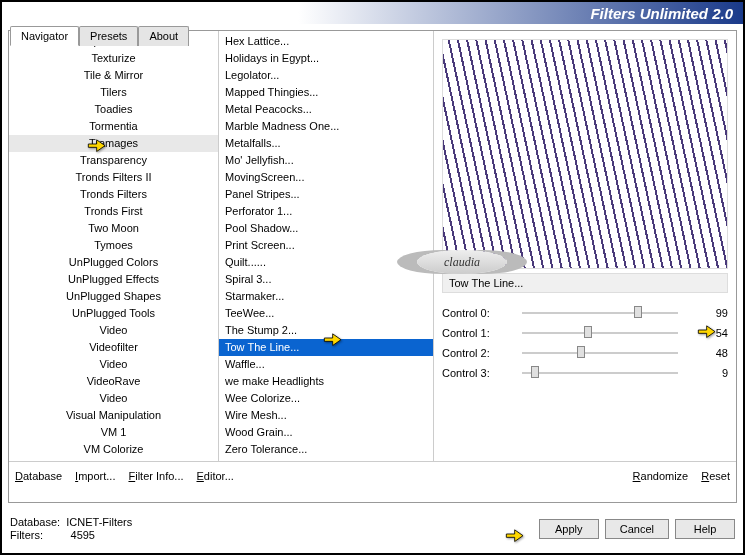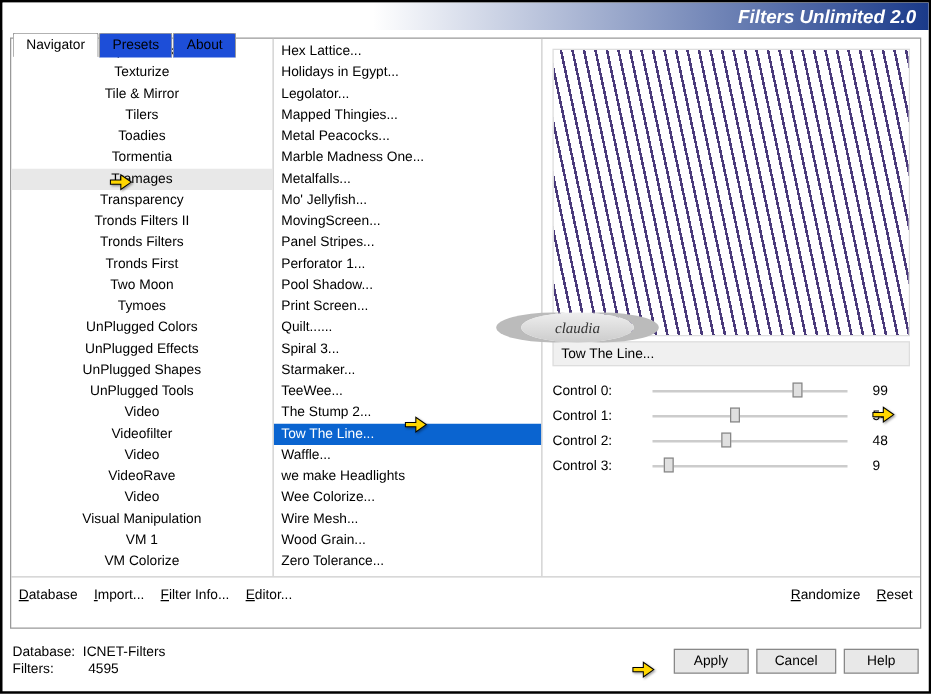--- a/index.html
+++ b/index.html
@@ -1,40 +1,40 @@
 <!DOCTYPE html>
 <html><head>
 <meta charset="utf-8">
 <style>
 * { box-sizing: border-box; margin: 0; padding: 0; }
 body { font-family: Tahoma, Arial, sans-serif; font-size: 11px; background: #fff; width: 745px; height: 555px; overflow: hidden; border: 2px solid #000; position: relative; }
 .title-bar { position: absolute; top: 0; right: 0; height: 22px; background: linear-gradient(90deg, #fff 0%, #fff 40%, #1a3a8a 100%); width: 100%; display: flex; align-items: center; justify-content: flex-end; padding-right: 10px; }
 .title-text { font-weight: bold; font-style: italic; font-size: 15px; color: #fff; }
 .tabs { position: absolute; top: 24px; left: 8px; display: flex; z-index: 2; }
-.tab { padding: 3px 10px; border: 1px solid #999; border-bottom: none; background: #1d4ed8; font-size: 11px; cursor: pointer; margin-right: 0; border-radius: 2px 2px 0 0; }
+.tab { padding: 3px 10px; border: 1px solid #999; border-bottom: none; background: #e5e5e5; font-size: 11px; cursor: pointer; margin-right: 0; border-radius: 2px 2px 0 0; }
 .tab.active { background: #fff; border-bottom: 1px solid #fff; position: relative; top: 0; }
 .content { position: absolute; top: 28px; left: 6px; right: 6px; bottom: 50px; border: 1px solid #999; background: #fff; }
 .lists-row { display: flex; height: 430px; }
 .list-col { border-right: 1px solid #ccc; overflow-y: scroll; padding: 2px 0; }
 .list-col.cat { width: 210px; text-align: center; }
 .list-col.flt { width: 215px; }
 .list-item { padding: 1px 6px; cursor: pointer; white-space: nowrap; font-size: 11px; line-height: 15px; }
 .list-item.selected { background: #0a64d0; color: #fff; }
 .list-item.highlight { background: #e8e8e8; }
 .right-panel { flex: 1; padding: 4px; display: flex; flex-direction: column; }
 .preview { height: 230px; background: #f8f8f8; border: 1px solid #ddd; position: relative; overflow: hidden; margin: 4px; }
 .preview-stripes { position: absolute; inset: 0; background: repeating-linear-gradient(78deg, #fff 0, #fff 7px, #4a3a7a 7px, #4a3a7a 9px); }
 .watermark { position: absolute; top: 248px; left: 415px; width: 90px; height: 24px; background: linear-gradient(#eee,#ccc); border-radius: 50%; display:flex; align-items:center; justify-content:center; font-style: italic; font-family: cursive; font-size: 12px; color:#333; z-index:5; box-shadow: -20px 0 0 #bbb, 20px 0 0 #bbb; }
 .filter-name-box { background: #f0f0f0; border: 1px solid #ddd; padding: 3px 6px; margin: 0 4px 6px 4px; font-size: 11px; }
 .controls { margin: 4px; }
 .ctrl-row { display: flex; align-items: center; height: 20px; font-size: 11px; position: relative; gap: 12px; }
 .ctrl-label { width: 60px; }
 .ctrl-slider { flex: 1; height: 2px; background: #ccc; position: relative; margin: 0 8px; }
 .ctrl-thumb { position: absolute; width: 8px; height: 12px; background: #e0e0e0; border: 1px solid #888; top: -6px; }
-.ctrl-val { width: 30px; }
+.ctrl-val { width: 30px; text-align: right; }
 .bottom-row { display: flex; border-top: 1px solid #ccc; padding: 8px 6px; gap: 13px; font-size: 11px; font-weight: normal; }
 .bottom-row .sp { flex: 1; }
 .bottom-row span { text-decoration: underline; text-decoration-color: transparent; cursor: pointer; }
 .bottom-row span::first-letter { text-decoration: underline; }
 .footer { position: absolute; bottom: 4px; left: 8px; right: 8px; display: flex; align-items: center; height: 40px; }
 .footer-info { font-size: 11px; line-height: 13px; }
 .footer-buttons { margin-left: auto; display: flex; gap: 6px; }
 .btn { padding: 3px 14px; border: 1px solid #888; background: #e8e8e8; font-size: 11px; cursor: pointer; min-width: 60px; }
 .pointer { position: absolute; width: 28px; height: 20px; z-index: 10; pointer-events: none; }
 .pointer svg { width: 100%; height: 100%; filter: drop-shadow(1px 1px 1px rgba(0,0,0,0.4)); }

